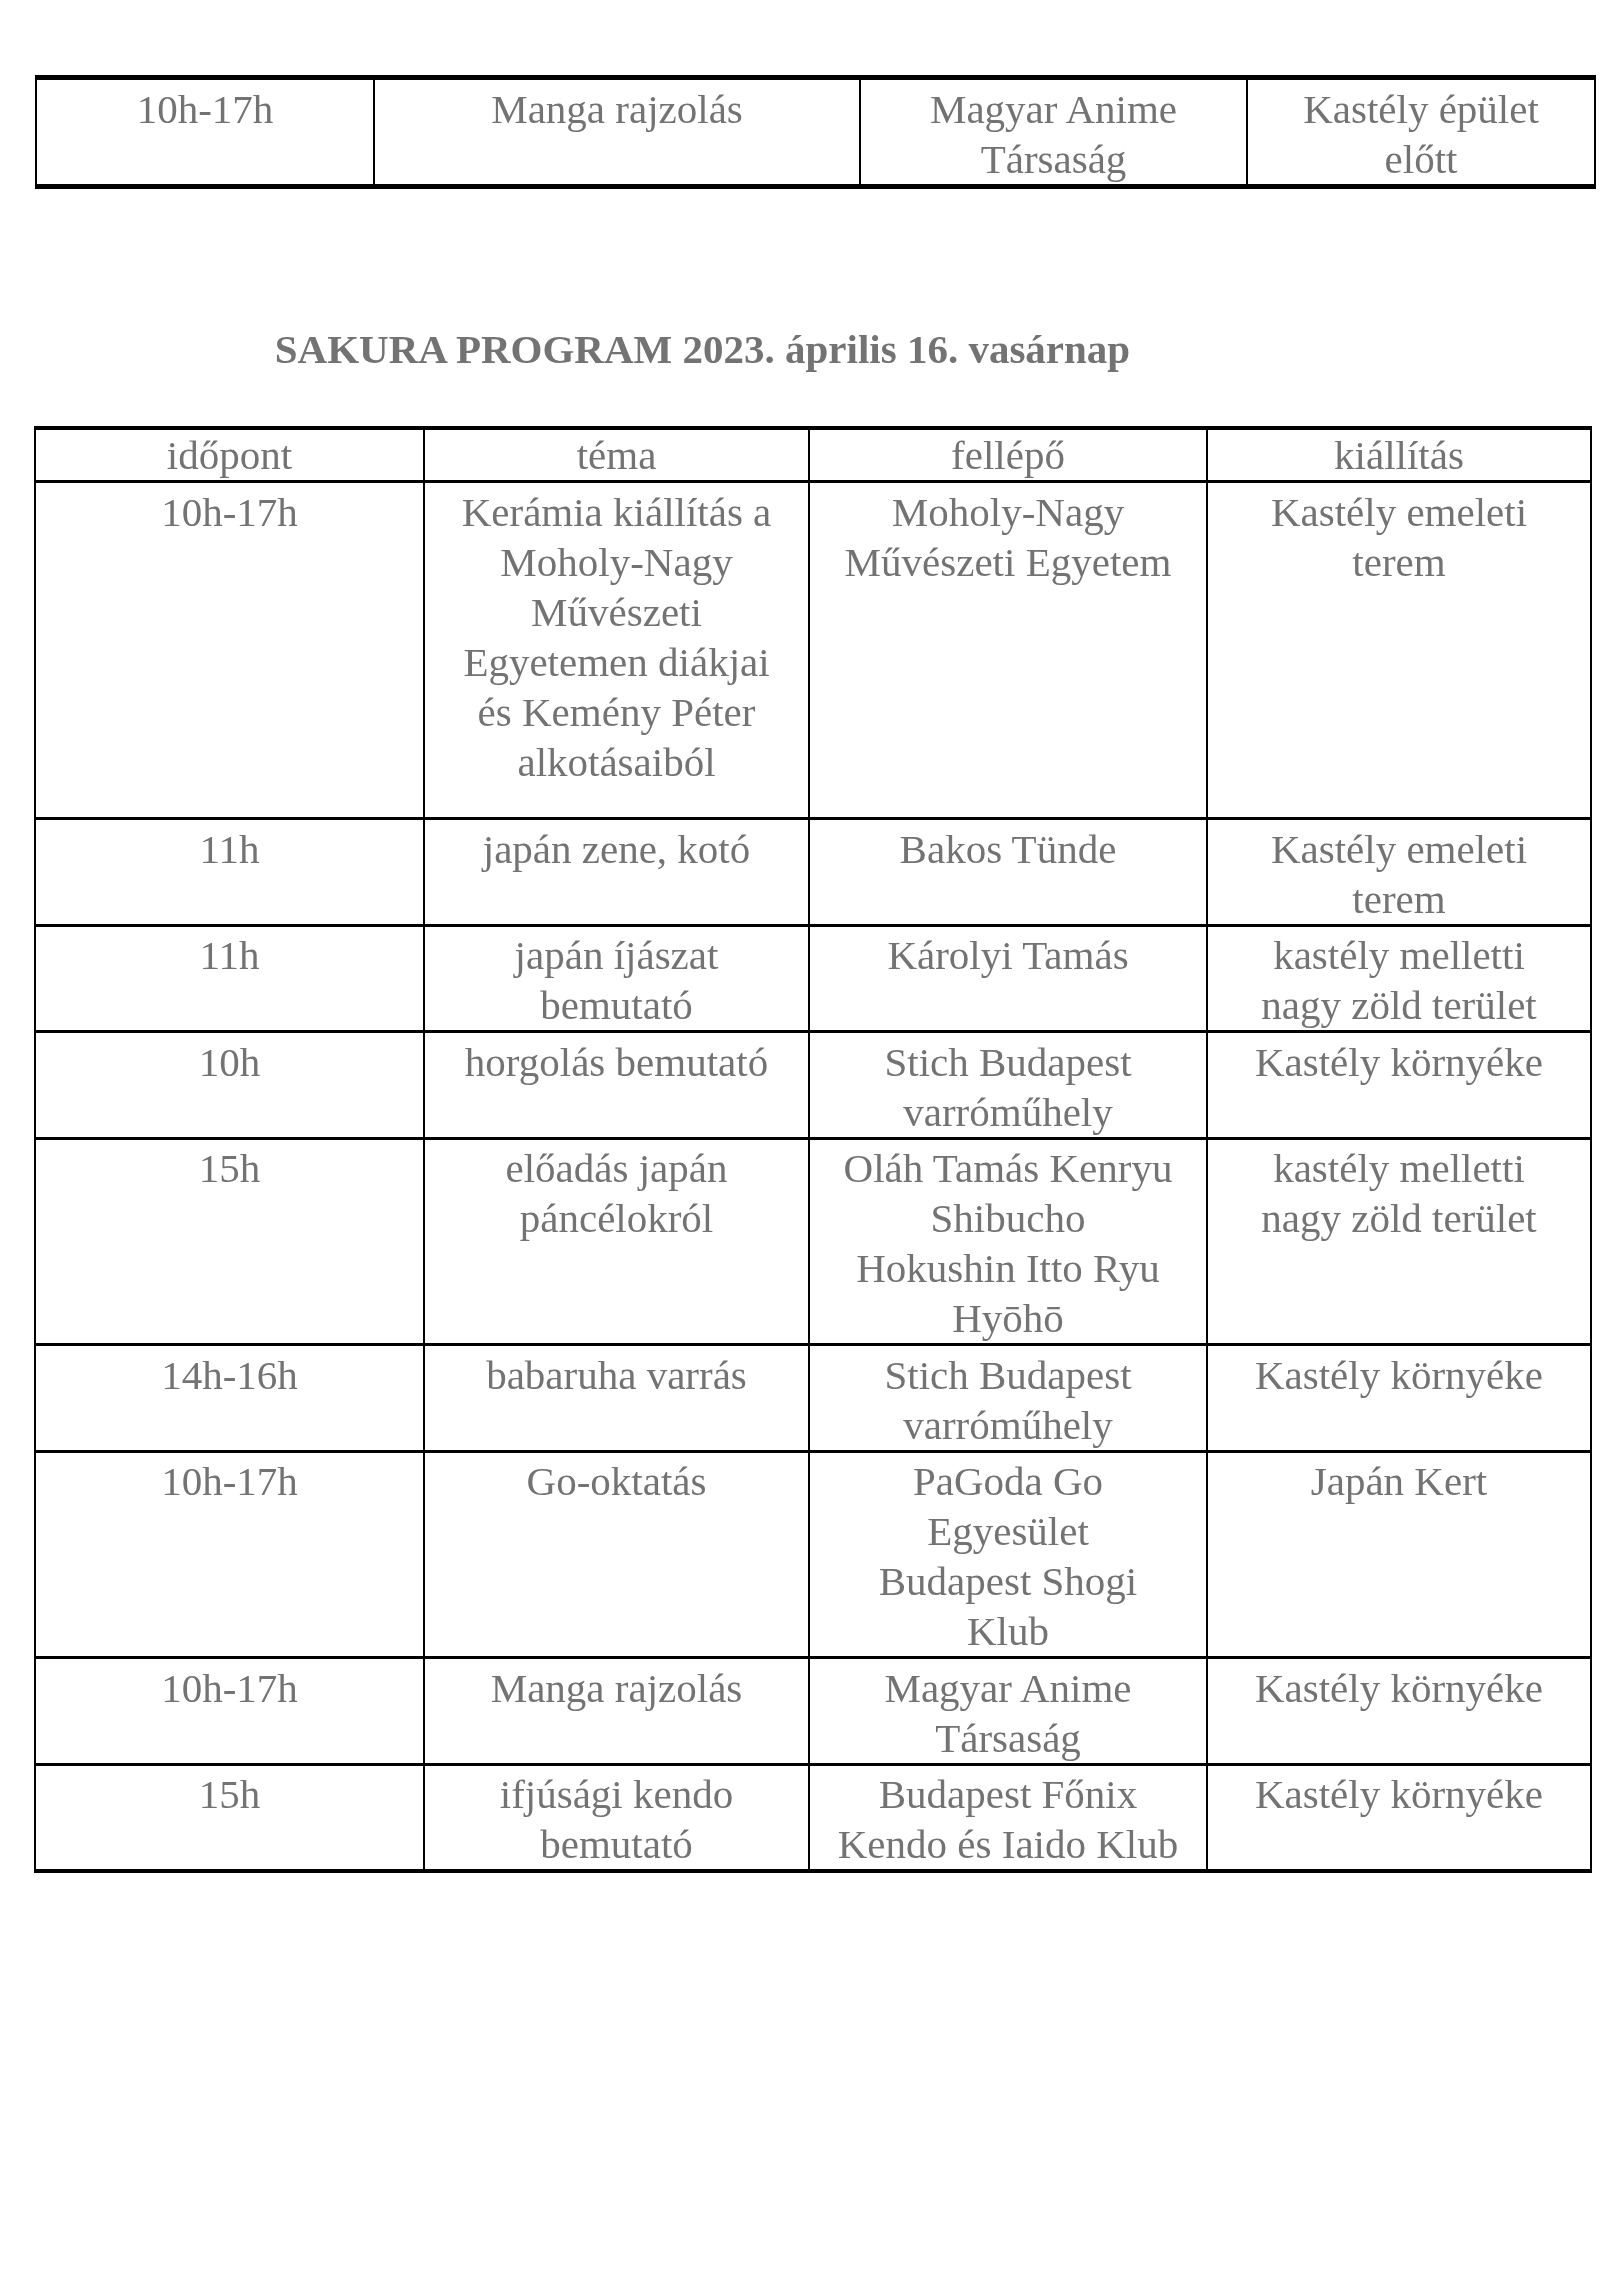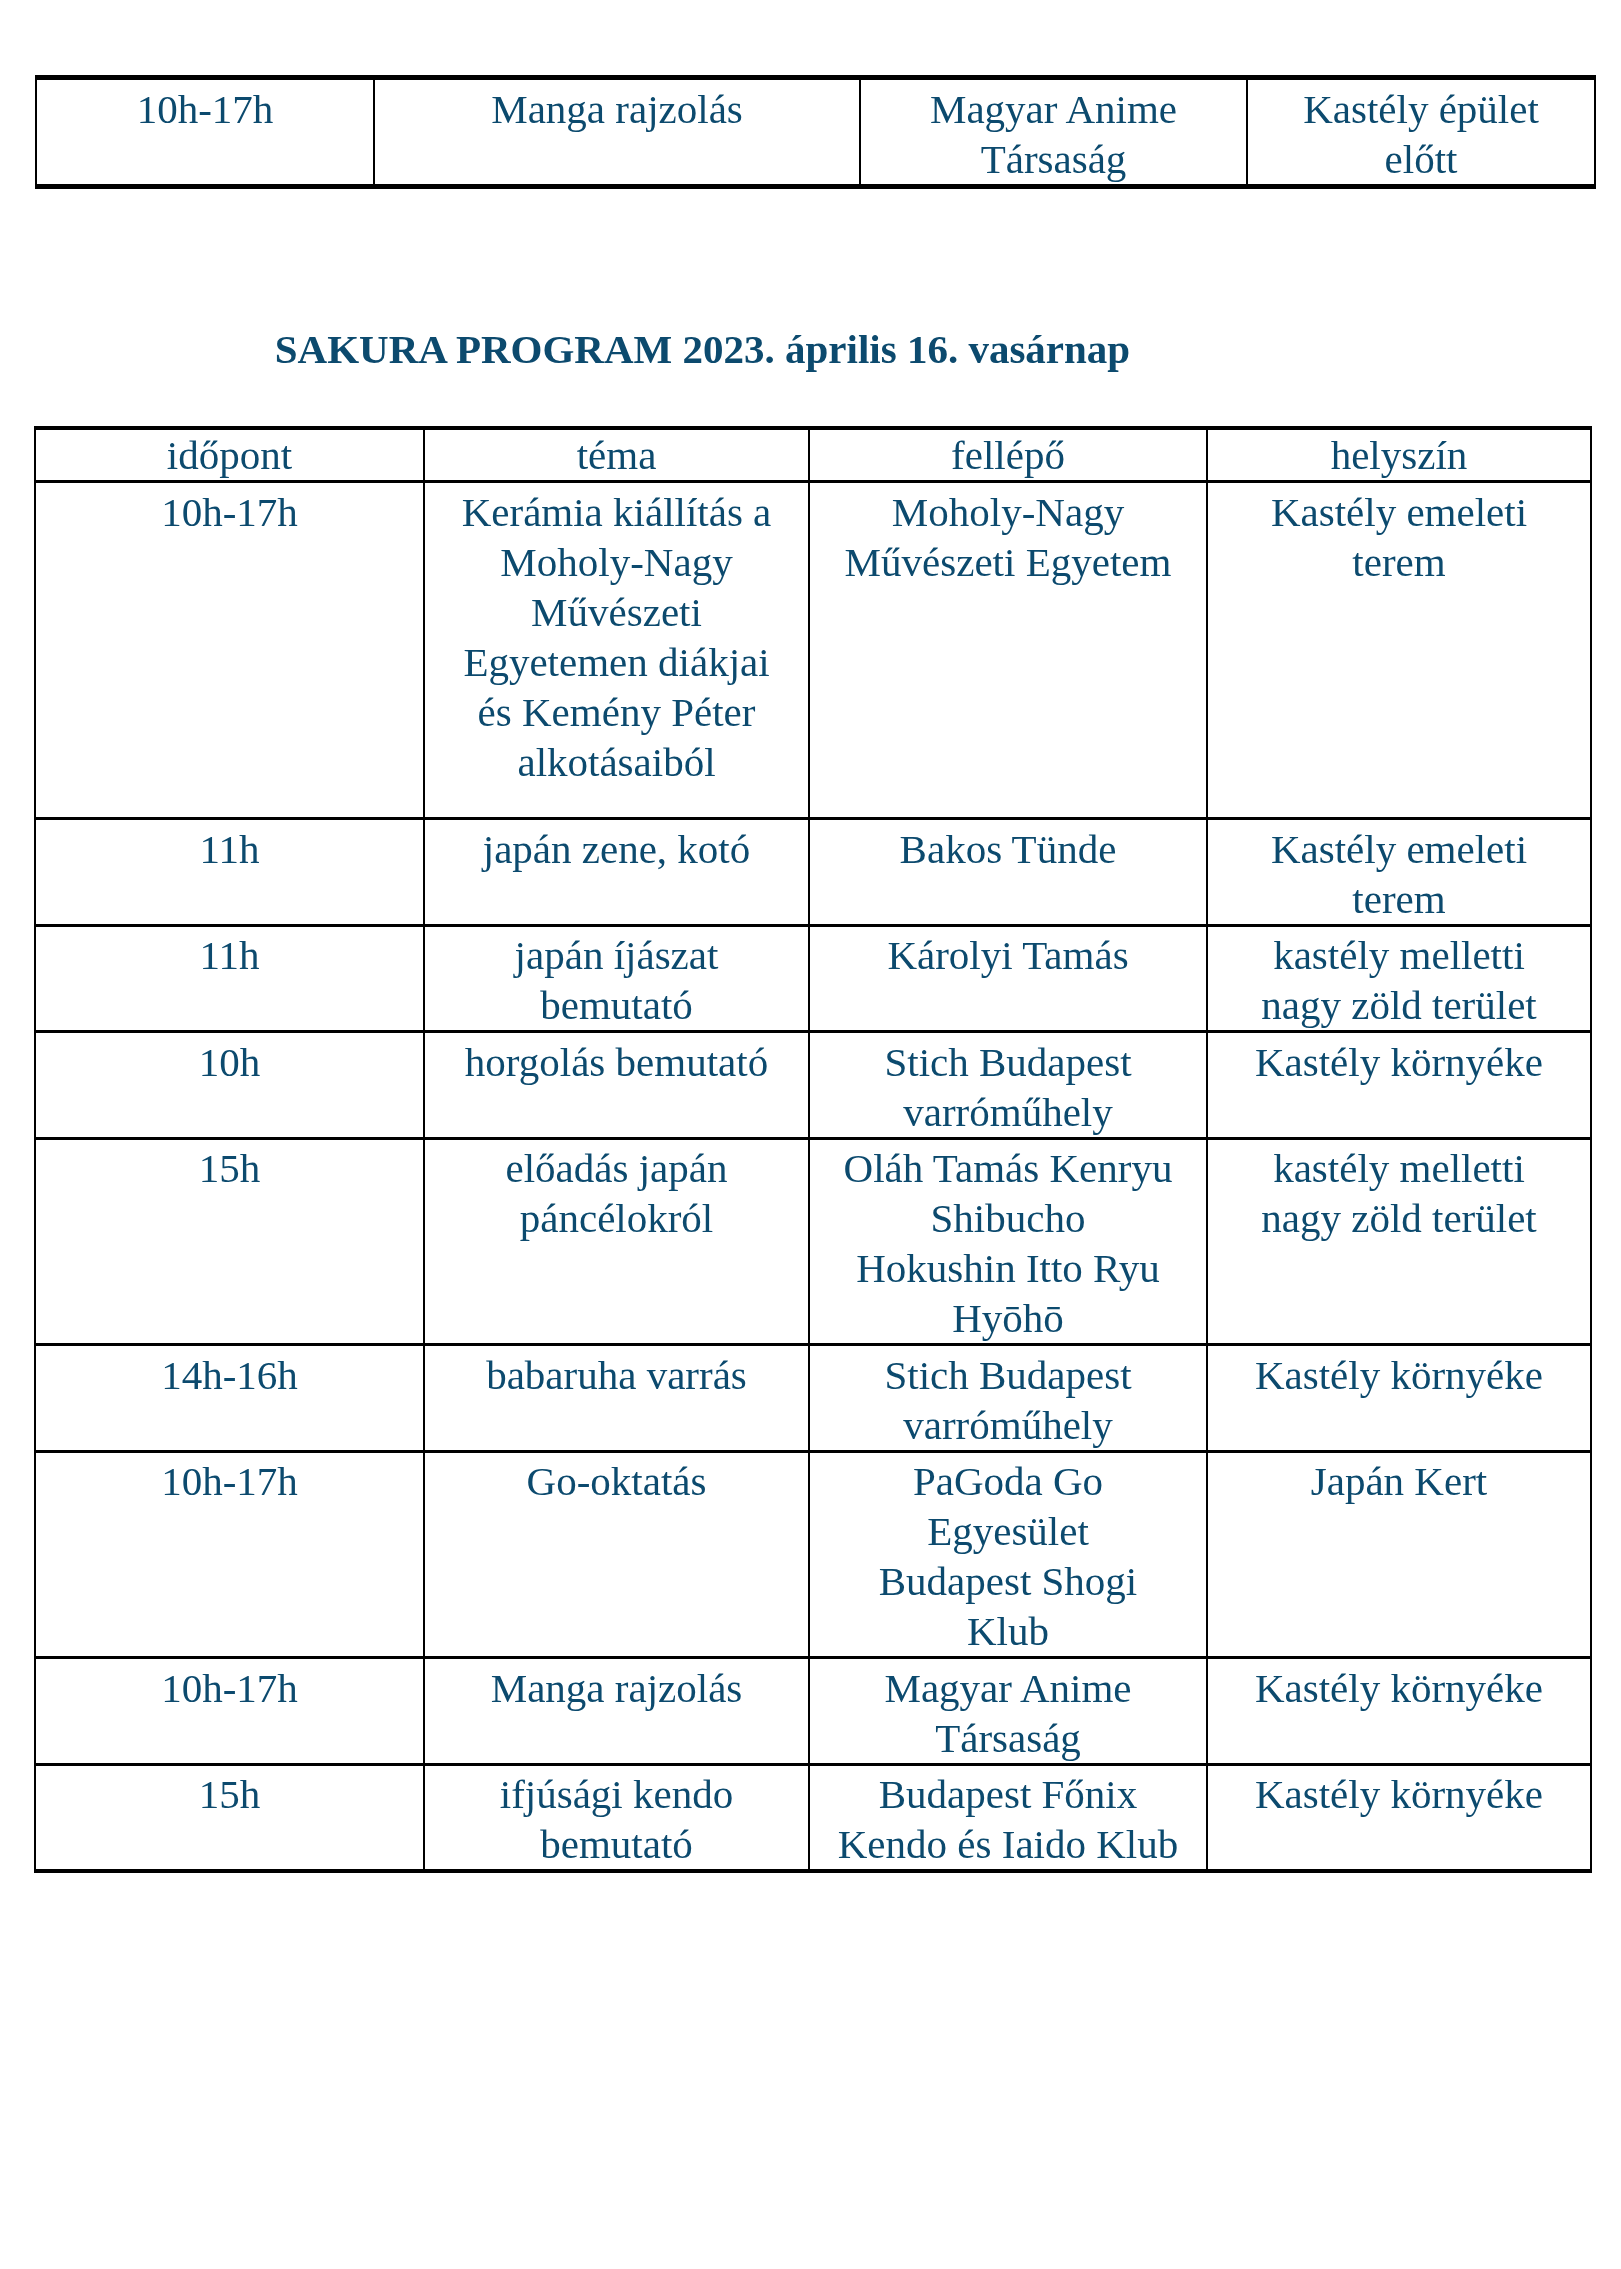--- a/index.html
+++ b/index.html
@@ -5,21 +5,21 @@
   html, body {
     margin: 0;
     padding: 0;
     background: #ffffff;
   }
   .page {
     position: relative;
     width: 1622px;
     height: 2270px;
     background: #ffffff;
-    color: #0c4a6e;
+    color: #737373;
     font-family: "Liberation Serif", "DejaVu Serif", serif;
     overflow: hidden;
   }
 
   
   table {
     border-collapse: collapse;
     table-layout: fixed;
     position: absolute;
   }
@@ -98,21 +98,21 @@
       <col style="width:389px">
         <col style="width:385px">
         <col style="width:398px">
         <col style="width:384px">
     </colgroup>
     <thead>
       <tr style="height:46px">
         <th>időpont</th>
         <th>téma</th>
         <th>fellépő</th>
-        <th>helyszín</th>
+        <th>kiállítás</th>
       </tr>
     </thead>
     <tbody>
       <tr style="height:337px">
         <td>10h-17h</td>
         <td>Kerámia kiállítás a
 Moholy-Nagy
 Művészeti
 Egyetemen diákjai
 és Kemény Péter

